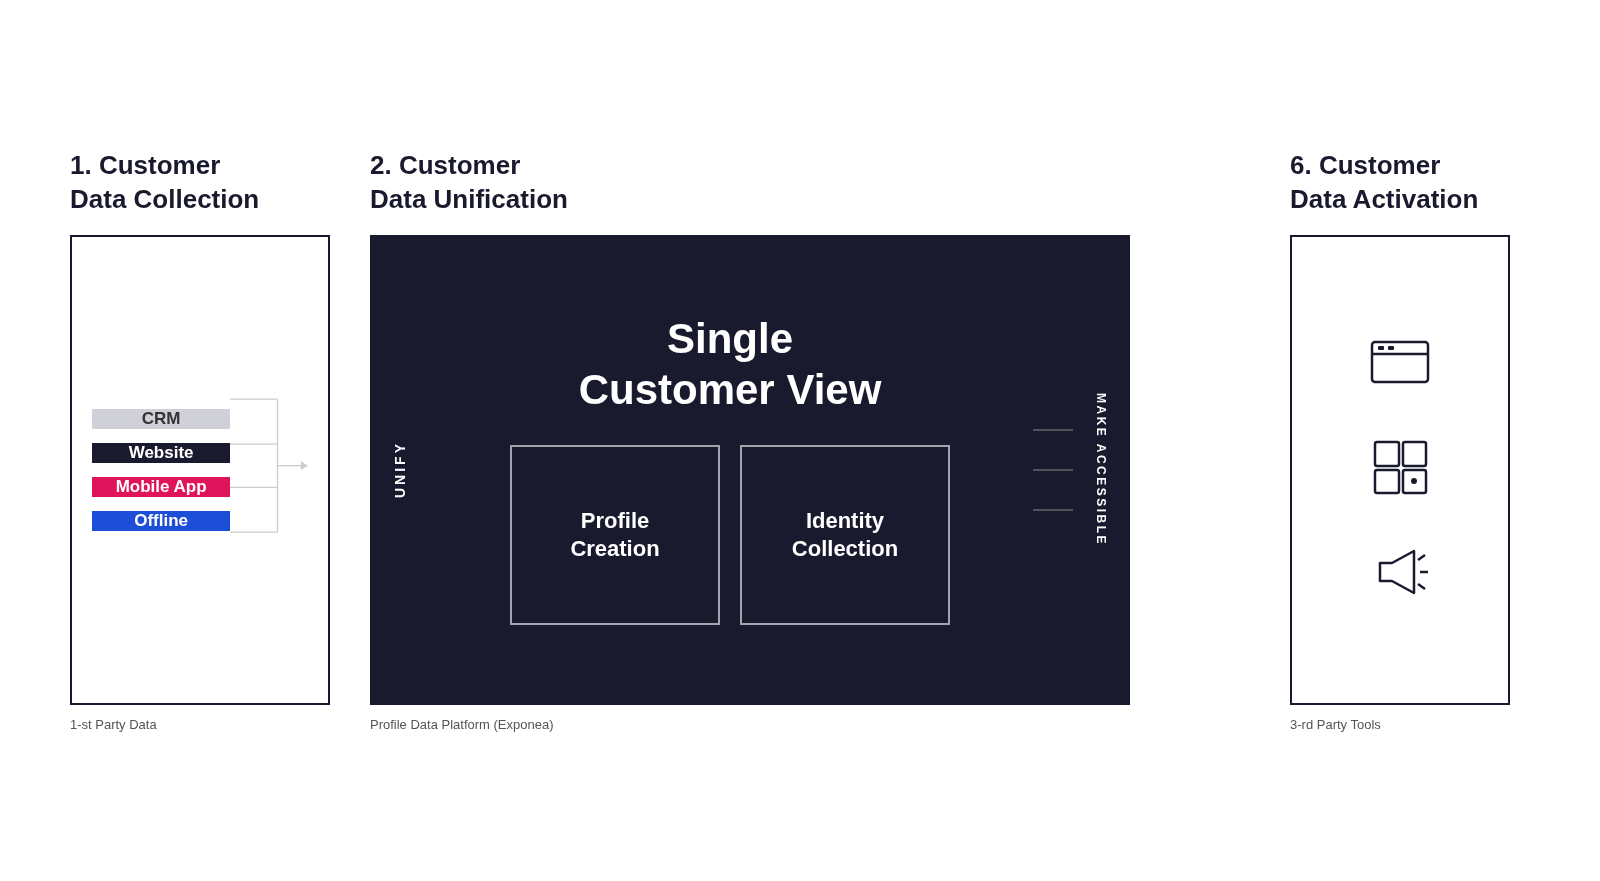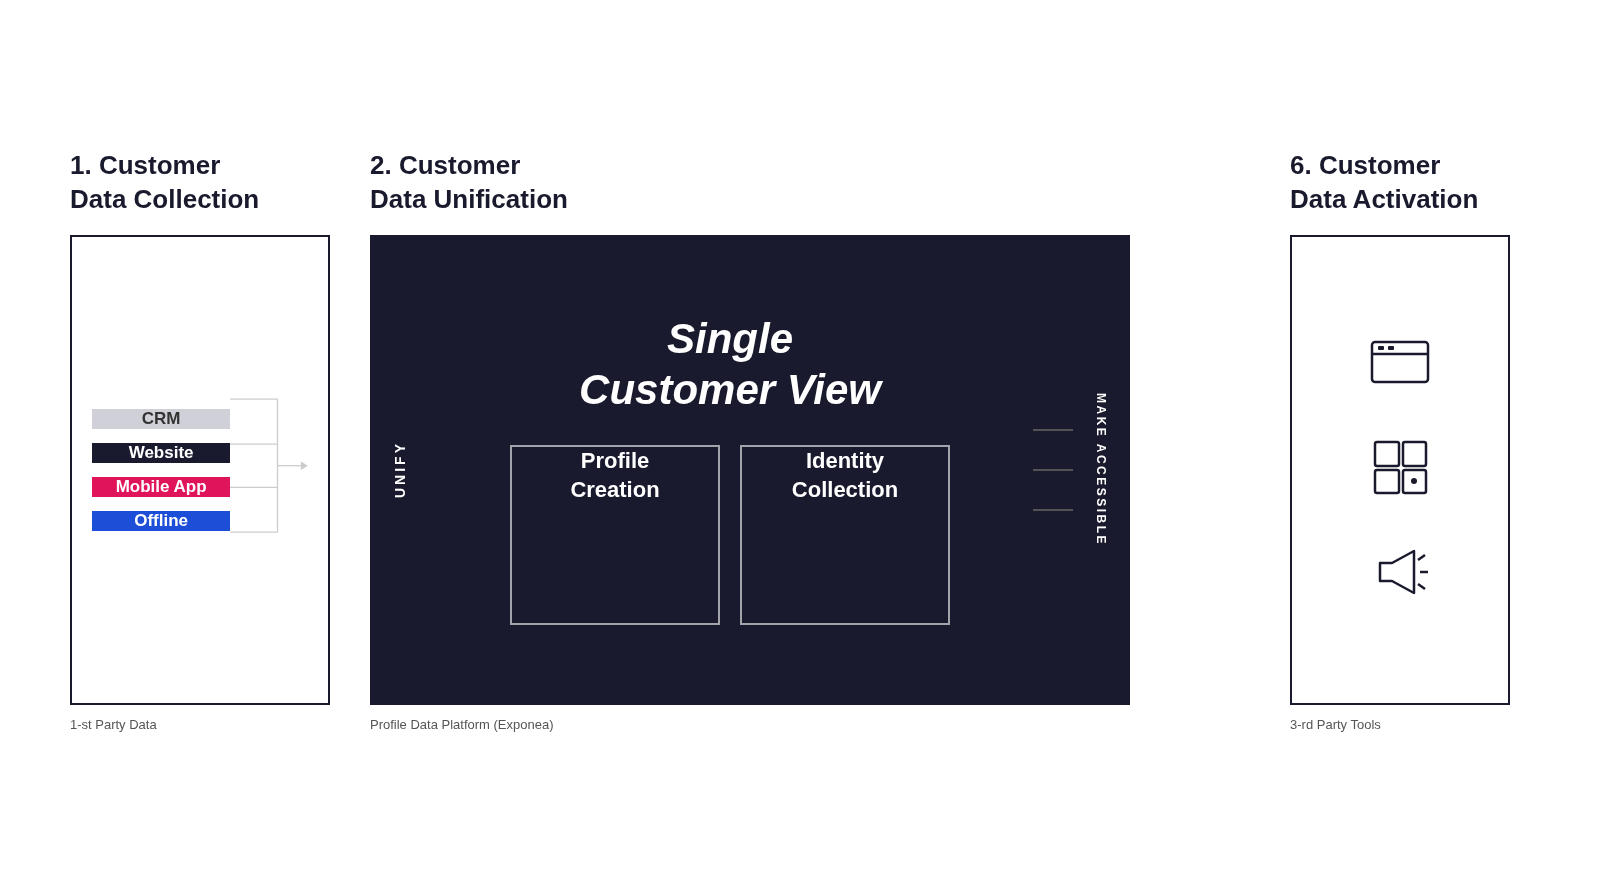--- a/index.html
+++ b/index.html
@@ -141,37 +141,36 @@
       padding: 30px;
       gap: 30px;
     }
 
     .scv-title {
       color: #fff;
       font-size: 42px;
       font-weight: 900;
       text-align: center;
       line-height: 1.2;
-      font-style: italic;
     }
 
     .sub-boxes {
       display: flex;
       flex-direction: row;
       gap: 20px;
     }
 
     .sub-box {
       border: 2px solid rgba(255,255,255,0.6);
       color: #fff;
       font-size: 22px;
       font-weight: 700;
       text-align: center;
       display: flex;
-      align-items: flex-start;
+      align-items: center;
       justify-content: center;
       width: 210px;
       height: 180px;
       line-height: 1.3;
     }
 
     
     .accessible-bar {
       width: 55px;
       background: #1a1a2e;

